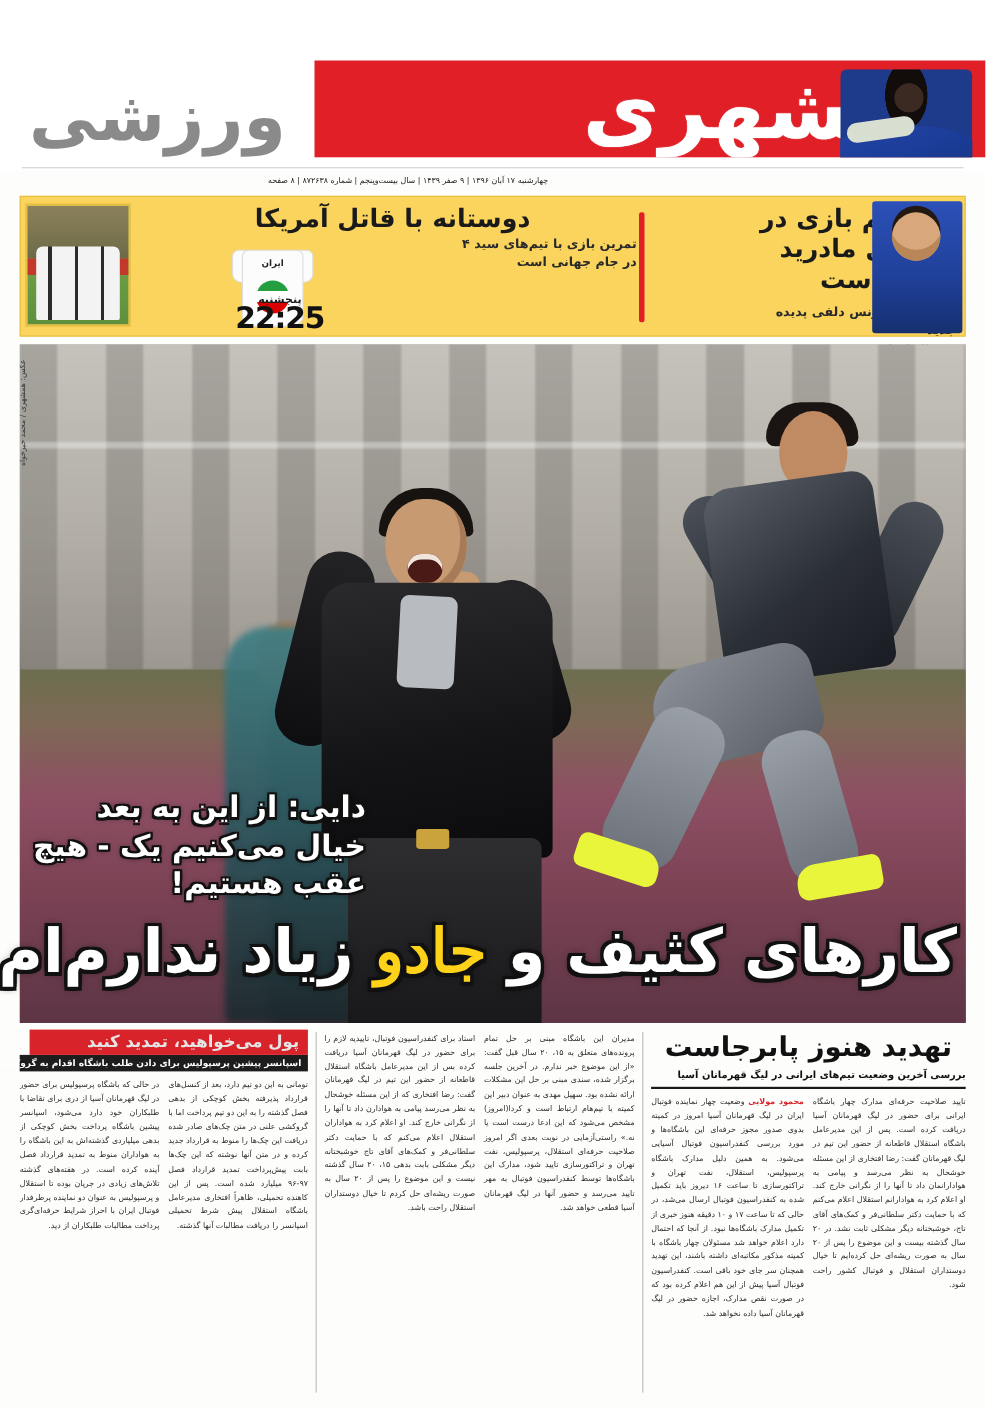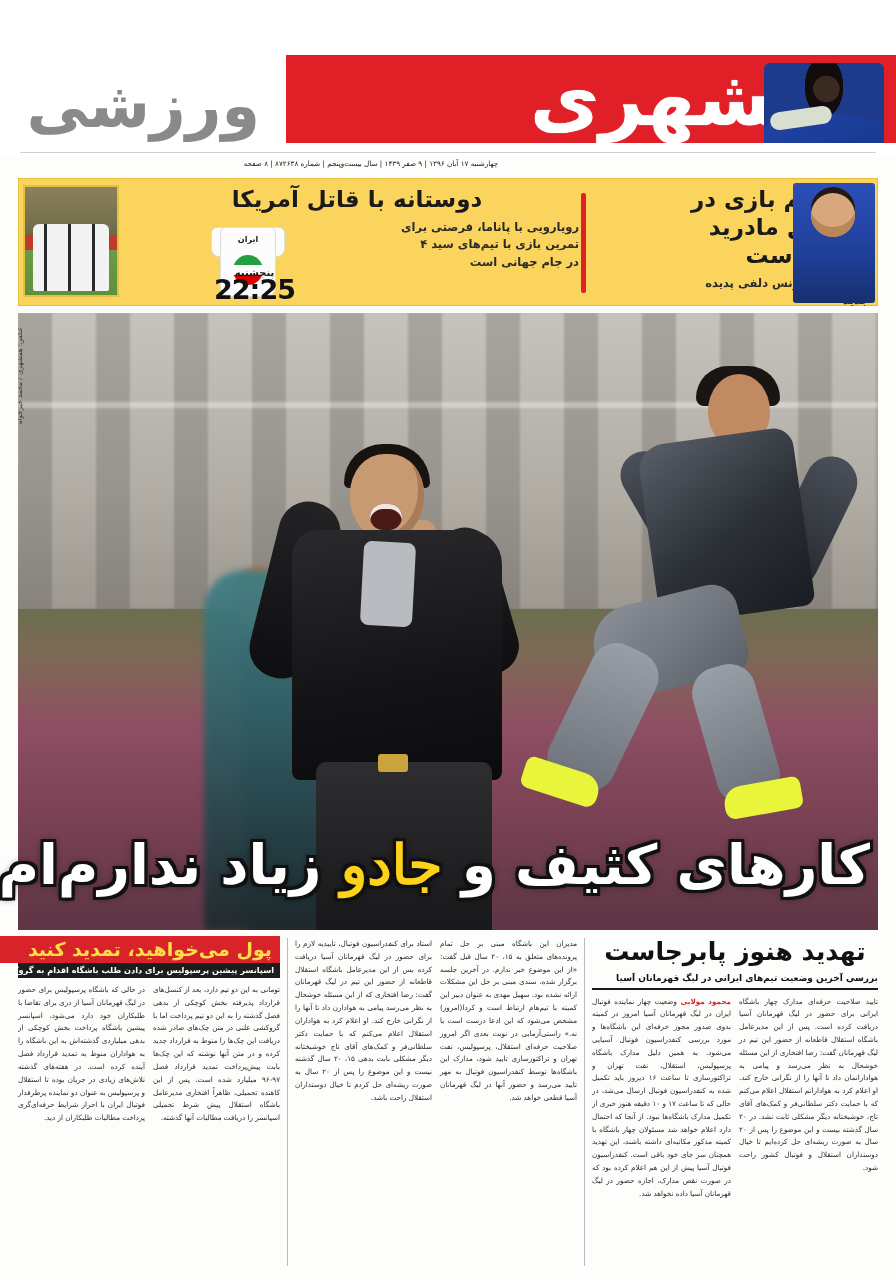--- a/index.html
+++ b/index.html
@@ -436,21 +436,21 @@
   .mid-col { flex: 1; }
 
   
   .story-spon { width: 262px; }
   .spon-headbar {
     background: #d8232a; display: inline-block;
     padding: 2px 8px 3px 8px; float: right; clear: both;
   }
   .spon-head {
     direction: rtl; text-align: right;
-    font-size: 19px; font-weight: bold; color: #fde047;
+    font-size: 15px; font-weight: bold; color: #e5e5e5;
     letter-spacing: 1px; white-space: nowrap; margin-left: 44px;
   }
   .spon-deckbar {
     clear: both; background: #1d1d1d; margin-top: 3px;
     padding: 2px 6px 3px 6px;
   }
   .spon-deck {
     direction: rtl; text-align: right;
     font-size: 8.2px; font-weight: bold; color: #fff;
     white-space: nowrap;
@@ -521,21 +521,20 @@
     <div class="bn-divider"></div>
 
     <div class="banner-cell banner-left">
       <div class="banner-left-photo">
         <div class="crowd"></div>
         <div class="ad"></div>
         <div class="huddle"></div>
       </div>
 
       <div class="bn-headline" style="padding-right:0;padding-left:108px;">دوستانه با قاتل آمریکا</div>
-      <div class="bn-deck" style="padding-left:184px;">رویارویی با پاناما، فرصتی برای</div>
       <div class="bn-deck" style="padding-left:184px;margin-top:0;">تمرین بازی با تیم‌های سید ۴</div>
       <div class="bn-deck" style="padding-left:184px;margin-top:0;">در جام جهانی است</div>
 
       <div class="shirts">
         <div class="shirt shirt-irn">
           <div class="shirt-sleeve-l"></div>
           <div class="shirt-sleeve-r"></div>
           <div class="shirt-body"></div>
           <div class="shirt-name">ایران</div>
           <div class="shirt-badge flag-irn"></div>
@@ -582,20 +581,25 @@
       <div class="j-thigh"></div>
       <div class="j-shinA"></div>
       <div class="j-shinB"></div>
       <div class="j-bootA"></div>
       <div class="j-bootB"></div>
     </div>
 
     <div class="photo-credit">عکس: همشهری / محمد خیرخواه</div>
   </div>
 
+  <div class="quote">
+    <div>دایی: از این به بعد</div>
+    <div>خیال می‌کنیم یک - هیچ</div>
+    <div>عقب هستیم!</div>
+  </div>
 
   <div class="main-headline">
     <span>کارهای کثیف و </span><span class="hl-accent">جادو</span><span> زیاد ندارم‌ام</span>
   </div>
 
   <div class="bottom">
 
     <div class="story story-afc">
       <div class="afc-head">تهدید هنوز پابرجاست</div>
       <div class="afc-deck">بررسی آخرین وضعیت تیم‌های ایرانی در لیگ قهرمانان آسیا</div>

